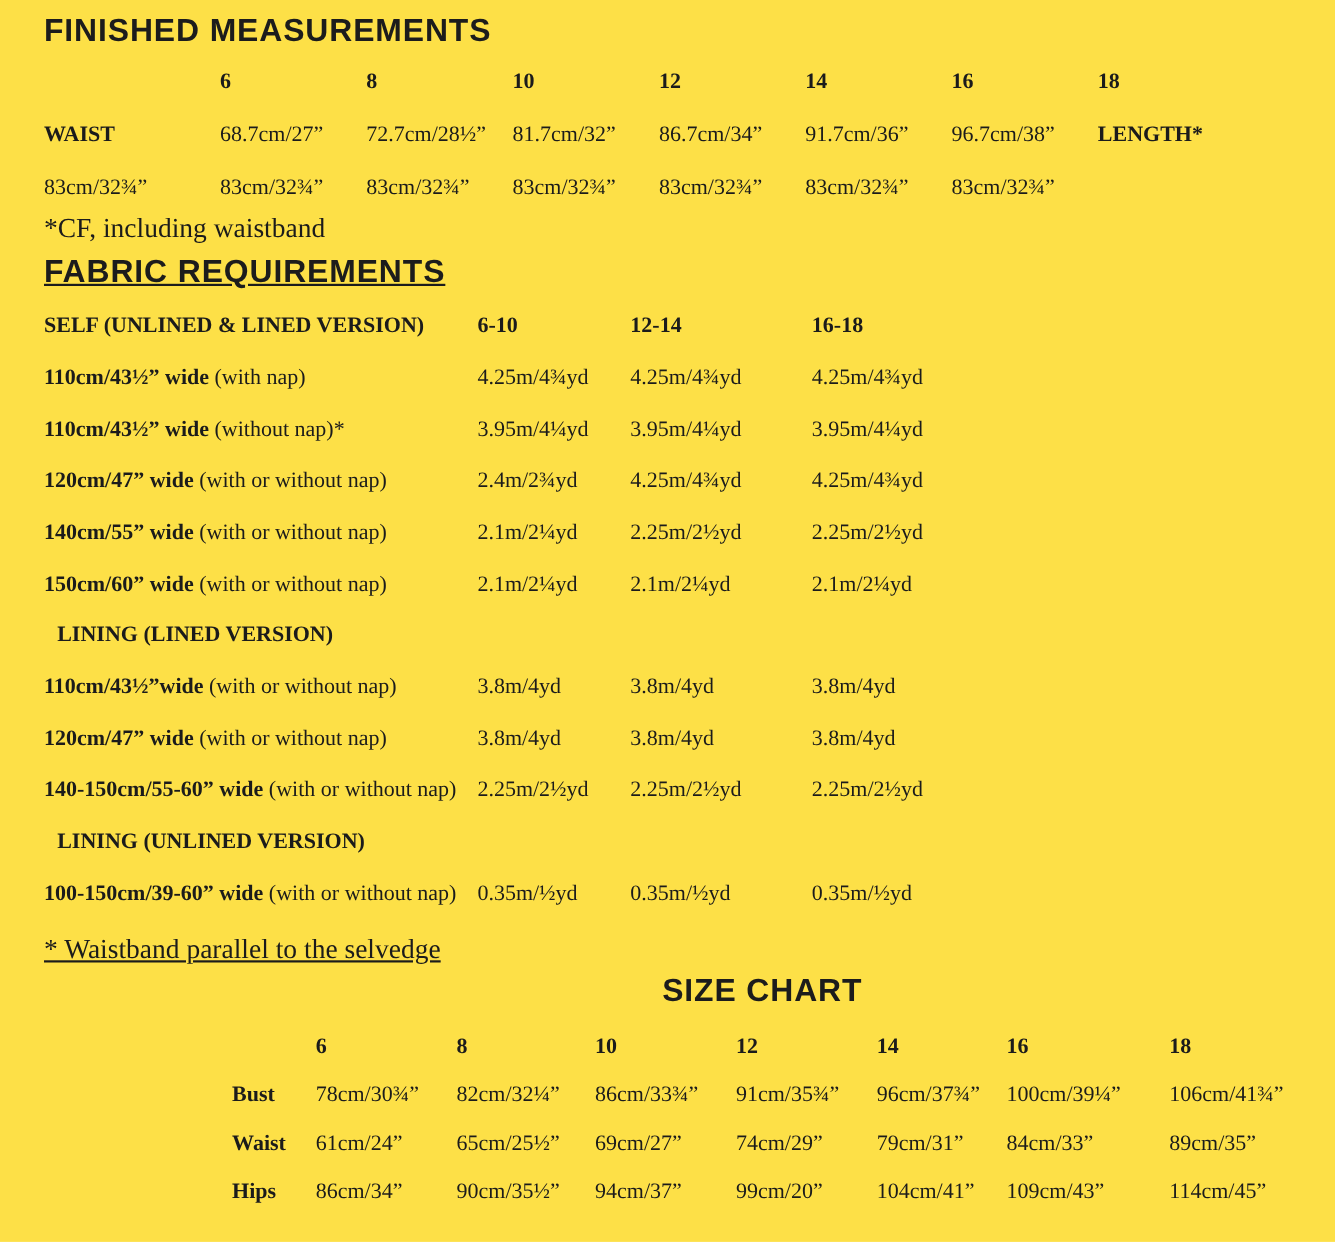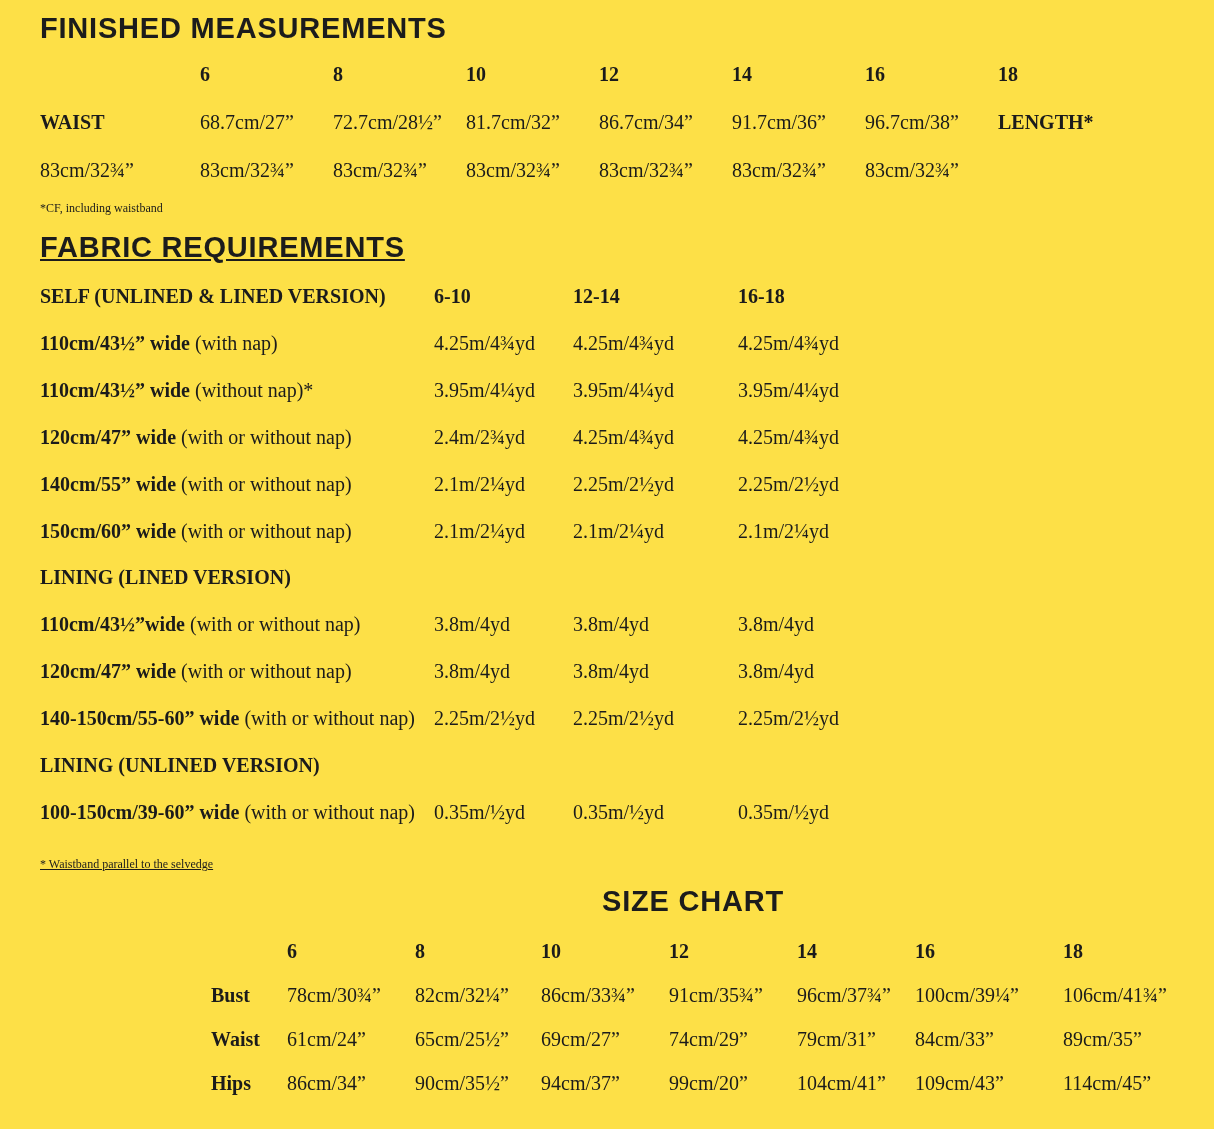--- a/index.html
+++ b/index.html
@@ -40,32 +40,32 @@
     grid-template-rows:48px 48px 24px;
   }
   
   .fr-table {
     margin-left:40px;
     grid-template-columns:394px 139px 165px auto;
   }
   .fr-s1 { margin-top:22px; grid-template-rows:47px 47px 47px 47px 47px 24px; }
   .fr-s2 { margin-top:22px; grid-template-rows:47px 47px 47px 24px; }
   .fr-s3 { margin-top:23px; grid-template-rows:47px 24px; }
-  .span-all { grid-column:1 / -1; }
+  .span-all { grid-column:1 / -1;margin-left:12px; }
 
   
   .sc-table {
     margin:23px 0 0 211px;
     grid-template-columns:76px 128px 126px 128px 128px 118px 148px auto;
     grid-template-rows:44px 44px 44px 24px;
   }
 
   .footnote {
     margin:0 0 0 40px;
-    font-size:12px;
+    font-size:25px;
     line-height:24px;
   }
   .fn-1 { margin-top:14px; }
   .fn-2 { margin-top:28px;text-decoration:underline; }
 </style>
 </head>
 <body>
 
 <div class="page">
 

